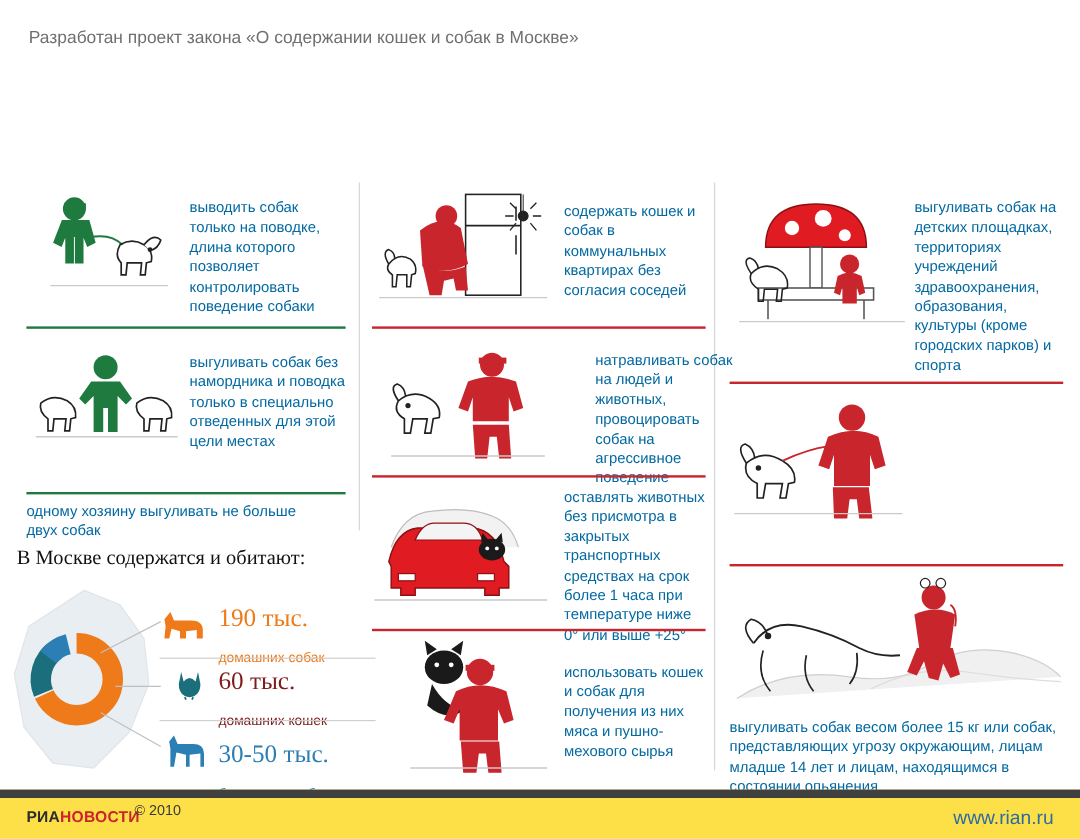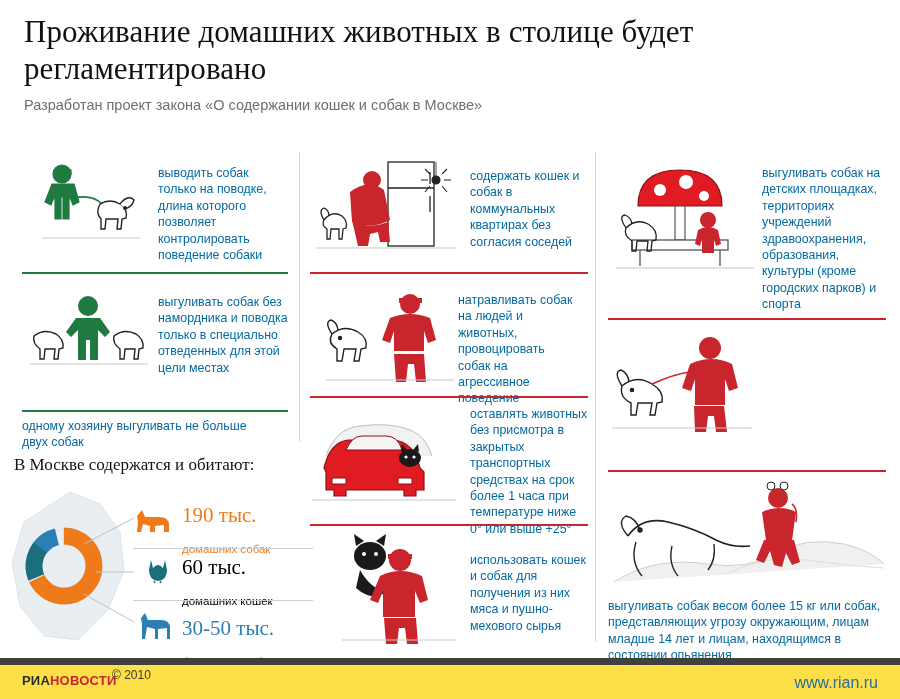--- a/index.html
+++ b/index.html
@@ -67,40 +67,39 @@
     position:absolute;left:14px;top:455px;
     font-family:"Liberation Serif", serif;
     font-size:17px;color:#111;
   }
   .stat-num{
     font-family:"Liberation Serif", serif;
     font-size:21px;line-height:1;
   }
   .stat-sub{font-size:11.5px;line-height:1.2;margin-top:14px;}
   .orange{color:#ef7a19;}
-  .teal{color:#000000;}
+  .teal{color:#7f1d1d;}
   .blue{color:#2b7fb5;}
 
   
   .footer{
     position:absolute;left:0;bottom:0;width:900px;height:34px;
     border-top:7px solid #404040;background:#fde047;
   }
   .ria{position:absolute;left:22px;top:8px;font-size:13px;font-weight:700;color:#2b2b2b;letter-spacing:0.2px;}
   .ria .red{color:#c9252d;}
   .copy{position:absolute;left:112px;top:3px;font-size:12px;color:#3a3a3a;}
   .site{position:absolute;right:22px;top:9px;font-size:16px;color:#2b6ca3;font-weight:400;}
 </style>
 </head>
 <body>
 
 <div class="page">
 
   <div class="header">
-    <h1 class="title">Проживание домашних животных в столице будет регламентировано</h1>
     <p class="subtitle">Разработан проект закона «О содержании кошек и собак в Москве»</p>
   </div>
 
 
   <div class="vline" style="left:299px;top:152px;height:290px;"></div>
   <div class="vline" style="left:595px;top:152px;height:490px;"></div>
 
   <div class="art" style="left:22px;top:160px;">
     <svg width="120" height="95" viewBox="0 0 120 95">
       <g fill="#1f7a3f" stroke="#1f7a3f" stroke-width="1.2">
@@ -218,21 +217,21 @@
         <path d="M76 68 h30 l2 28 h-10 l-2 -18 -6 0 -2 18 h-10z"></path>
       </g>
       <g stroke="#222" stroke-width="1.4" fill="none">
         <path d="M14 48 q12 -10 26 -2 q10 6 8 16 l-5 1 -2 12 h-5 l2 -12 h-12 l-2 12 h-5 l0 -12 q-10 -6 -5 -15z"></path>
         <path d="M14 48 q-8 -12 -1 -14 q6 2 7 10"></path>
         <circle cx="22" cy="52" r="1.5" fill="#222"></circle>
       </g>
       <line x1="8" y1="94" x2="136" y2="94" stroke="#c9c9c9" stroke-width="1.2"></line>
     </svg>
   </div>
-  <div class="blk txt" style="left:458px;top:292px;width:118px;">натравливать собак на людей и животных, провоцировать собак на агрессивное поведение</div>
+  <div class="blk txt" style="left:496px;top:292px;width:118px;">натравливать собак на людей и животных, провоцировать собак на агрессивное поведение</div>
   <div class="rule red" style="left:310px;top:396px;width:278px;"></div>
 
   <div class="art" style="left:306px;top:404px;">
     <svg width="155" height="115" viewBox="0 0 155 115">
       <path d="M20 52 q10 -28 34 -30 q30 -4 50 4 q16 6 22 26" fill="#f2f2f2" stroke="#bdbdbd" stroke-width="1"></path>
       <g>
         <path d="M18 64 q6 -26 24 -28 h46 q20 2 26 28 l4 4 v18 h-8 v6 h-12 v-6 H40 v6 H28 v-6 h-8 v-18z" fill="#e11b22" stroke="#8c1014" stroke-width="1.2"></path>
         <path d="M40 46 q6 -14 16 -14 h24 q12 0 16 14 z" fill="#f4f4f4" stroke="#8c1014" stroke-width="1"></path>
         <rect x="26" y="74" width="14" height="6" fill="#fff" stroke="#8c1014" stroke-width="1"></rect>
         <rect x="92" y="74" width="14" height="6" fill="#fff" stroke="#8c1014" stroke-width="1"></rect>

